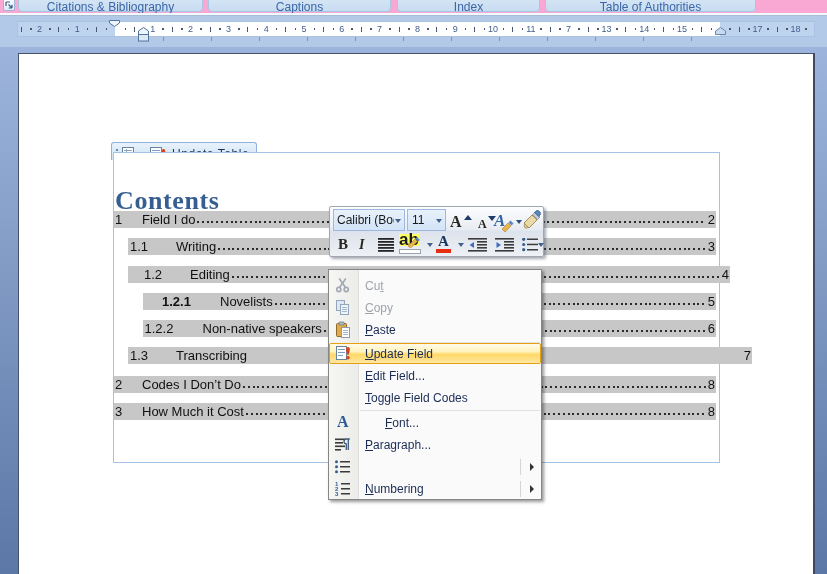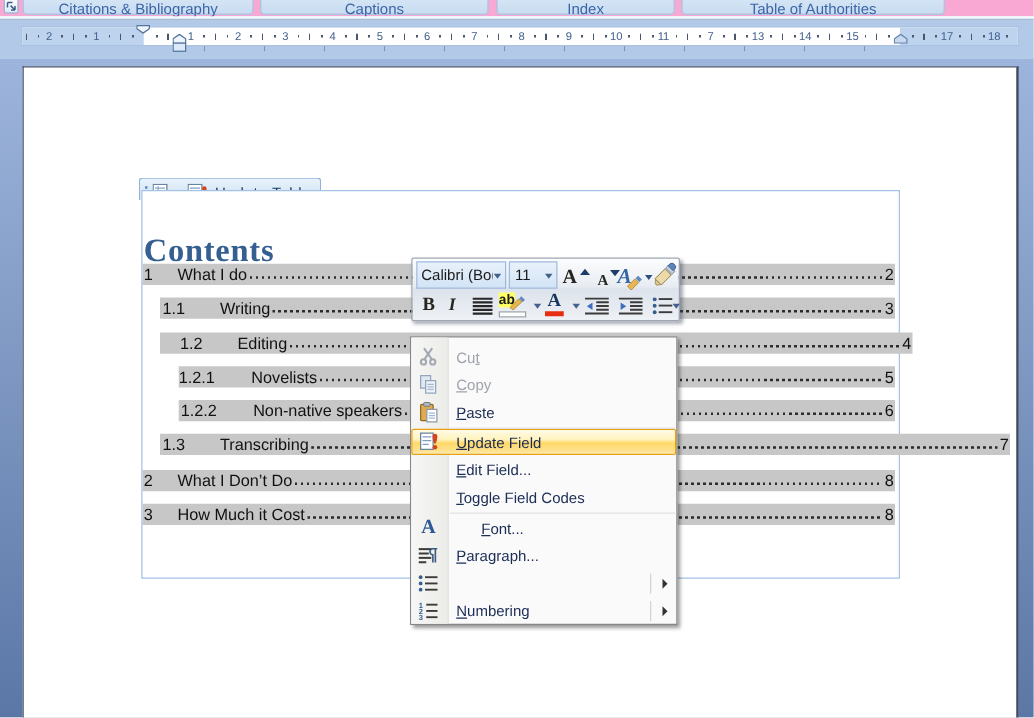--- a/index.html
+++ b/index.html
@@ -152,57 +152,57 @@
         <path d="M13.5 2 q1.8 0 1.8 2.2 q0 2.2 -1.2 5.3 l-1.2 0 q-1.2 -3.1 -1.2 -5.3 q0 -2.2 1.8 -2.2 z" fill="#d9421e"></path>
         <circle cx="13.5" cy="12" r="1.7" fill="#d9421e"></circle>
       </svg>
       <span style="position:absolute;left:60px;top:0;line-height:22px;font-size:12px;letter-spacing:0.55px;white-space:nowrap;color:#17365d;">Update Table…</span>
     </div>
     <div id="tocbox"></div>
     <div id="tochdr">Contents</div>
 
     <div class="trow" style="left:114px;top:163.5px;width:602px;">
       <span class="num" style="width:27px;padding-left:1px;">1</span>
-        <span class="ttl">What I do</span>
+        <span class="ttl">Field I do</span>
         <span class="dots"></span>
         <span class="pg">2</span>
     </div>
     <div class="trow" style="left:128px;top:191px;width:588px;">
       <span class="num" style="width:46px;padding-left:2px;">1.1</span>
         <span class="ttl">Writing</span>
         <span class="dots"></span>
         <span class="pg">3</span>
     </div>
     <div class="trow" style="left:128px;top:218.5px;width:588px;padding-left:14px;">
       <span class="num" style="width:46px;padding-left:2px;">1.2</span>
         <span class="ttl">Editing</span>
         <span class="dots"></span>
         <span class="pg">4</span>
     </div>
     <div class="trow" style="left:143px;top:245.5px;width:573px;">
-      <span class="num" style="width:58px;padding-left:0;">1.2.1</span>
+      <span class="num" style="width:58px;padding-left:19px;font-weight:bold;">1.2.1</span>
         <span class="ttl">Novelists</span>
         <span class="dots"></span>
         <span class="pg">5</span>
     </div>
     <div class="trow" style="left:143px;top:272.5px;width:573px;justify-content:space-between;">
       <span class="num" style="width:58px;padding-left:1.5px;">1.2.2</span>
         <span class="ttl">Non-native speakers</span>
         <span class="dots"></span>
         <span class="pg">6</span>
     </div>
-    <div class="trow" style="left:128px;top:300px;width:680px;">
+    <div class="trow" style="left:128px;top:300px;width:624px;align-items:flex-end;">
       <span class="num" style="width:46px;padding-left:2px;">1.3</span>
         <span class="ttl">Transcribing</span>
         <span class="dots"></span>
         <span class="pg">7</span>
     </div>
     <div class="trow" style="left:114px;top:328.5px;width:602px;">
       <span class="num" style="width:27px;padding-left:1px;">2</span>
-        <span class="ttl">What I Don’t Do</span>
+        <span class="ttl">Codes I Don’t Do</span>
         <span class="dots"></span>
         <span class="pg">8</span>
     </div>
     <div class="trow" style="left:114px;top:355.5px;width:602px;">
       <span class="num" style="width:27px;padding-left:1px;">3</span>
         <span class="ttl">How Much it Cost</span>
         <span class="dots"></span>
         <span class="pg">8</span>
     </div>
 
@@ -253,21 +253,21 @@
         <g fill="#262626">
             <rect x="0" y="0" width="16" height="1.8"></rect>
             <rect x="0" y="3" width="16" height="1.8"></rect>
             <rect x="0" y="6" width="16" height="1.8"></rect>
             <rect x="0" y="9" width="16" height="1.8"></rect>
             <rect x="0" y="12" width="16" height="1.8"></rect>
           </g>
       </svg>
 
       <div style="position:absolute;left:69px;top:28px;width:26px;height:20px;">
-        <span style="position:absolute;left:0px;top:-1px;font-size:11px;font-weight:bold;background:#ffff66;color:#1a1a1a;line-height:12px;">ab</span>
+        <span style="position:absolute;left:0px;top:-1px;font-size:17px;font-weight:bold;background:#ffff66;color:#1a1a1a;line-height:12px;">ab</span>
         <svg style="position:absolute;left:8px;top:0px;" width="16" height="13">
             <path d="M1 11 L8 4 L10.5 6.5 L3.5 13 z" fill="#e8b64c" stroke="#a97e2f" stroke-width="0.6"></path>
             <path d="M8.5 3.5 L10 2 L13 5 L11 6.5 z" fill="#5b87c5"></path>
           </svg>
         <div style="position:absolute;left:0px;top:14px;width:22px;height:5px;background:#fdfdfb;border:1px solid #9aa4ae;box-sizing:border-box;"></div>
       </div>
       <div style="position:absolute;left:97px;top:36px;width:0;height:0;border-top:4px solid #44618c;border-left:3.5px solid transparent;border-right:3.5px solid transparent;"></div>
 
       <div style="position:absolute;left:106px;top:27px;width:20px;height:21px;">
         <span style="position:absolute;left:2px;top:-1px;font-family:'Liberation Serif',serif;font-weight:bold;font-size:15px;line-height:17px;color:#17365d;">A</span>

